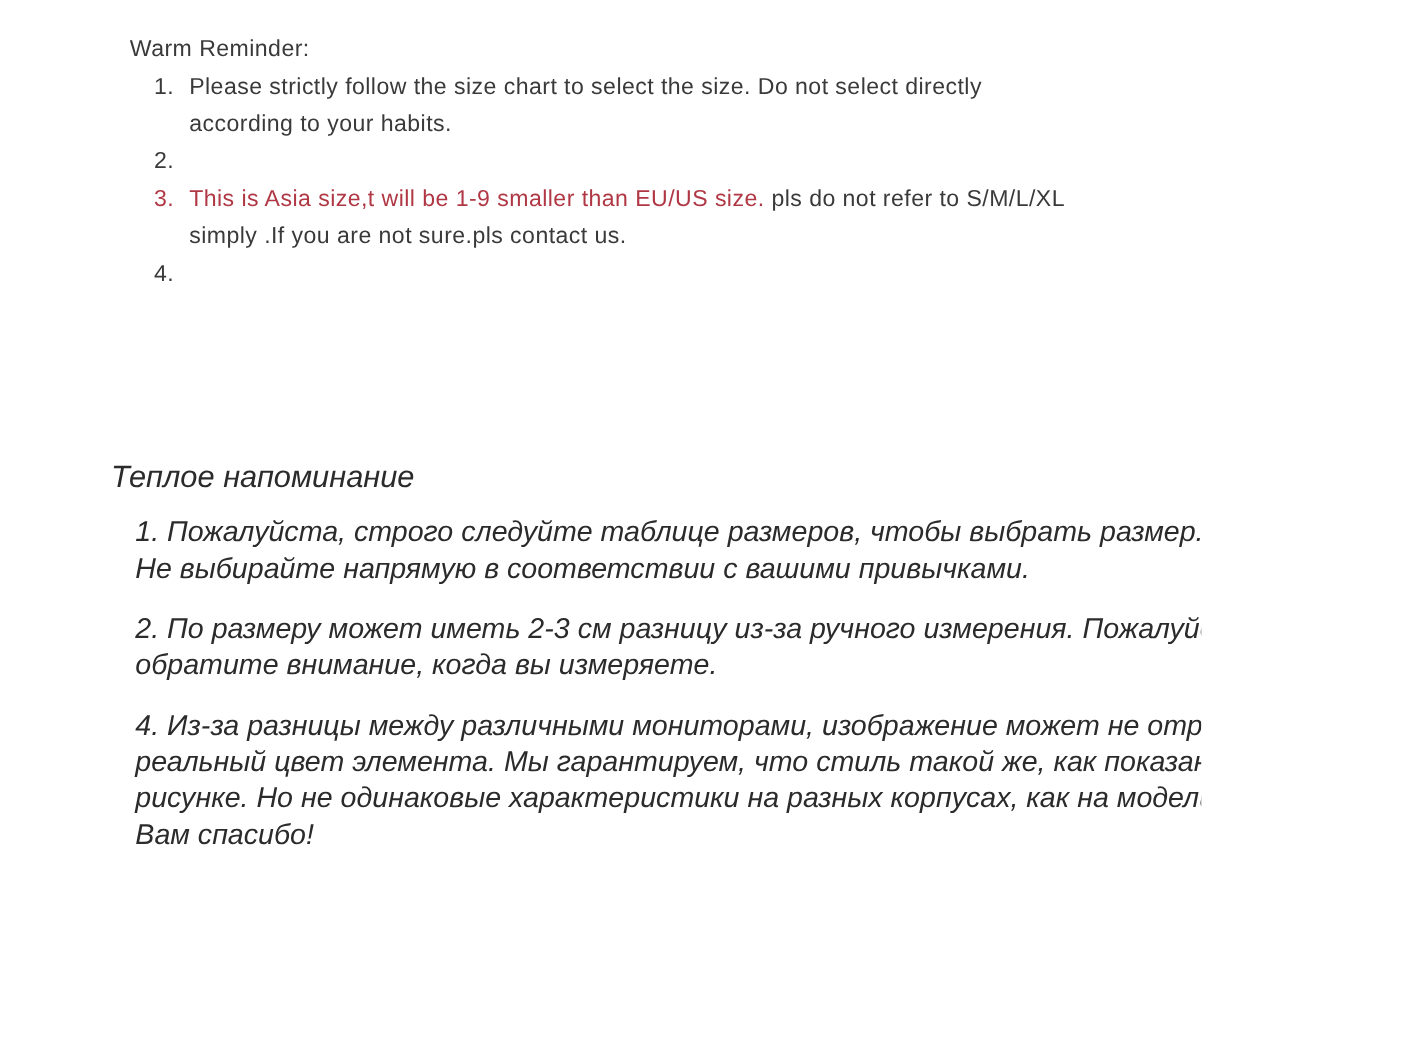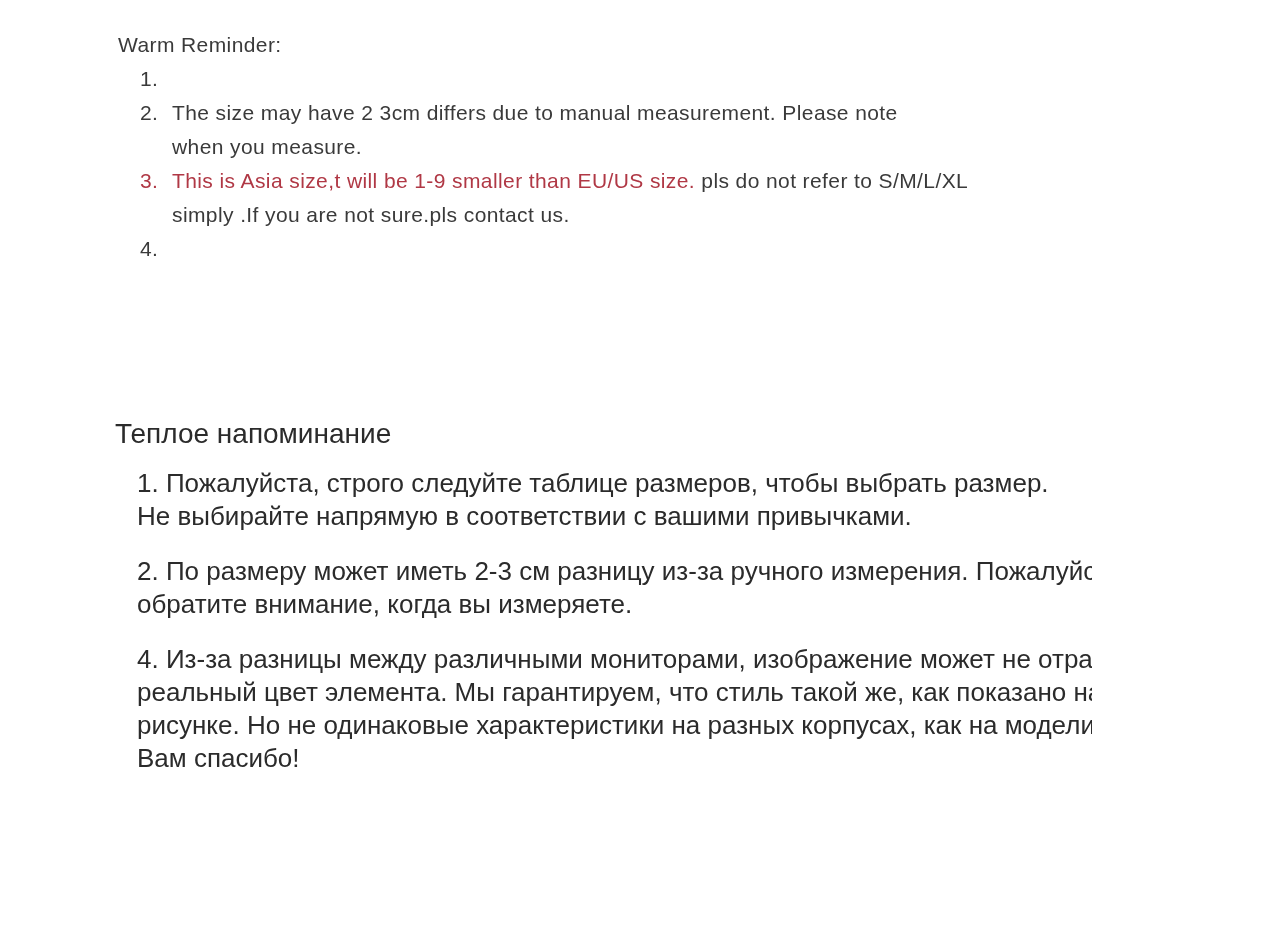--- a/index.html
+++ b/index.html
@@ -23,47 +23,48 @@
     letter-spacing: 0.4px;
   }
   .en-title { font-weight: 400; }
   .en-item { display: flex; margin-left: 22px; }
   .en-num { flex: 0 0 32px; }
   .en-text { white-space: pre-line; }
   .en-red { color: var(--en_red, #b03845); }
   
   .ru-block {
     position: absolute;
-    left: 115px;
+    left: 101px;
     top: 416px;
     width: 1140px;
     color: var(--ru_text, #2b2b2b);
     font-size: 26px;
     line-height: 33px;
+    font-style: italic;
   }
   .ru-title { font-size: 28px; line-height: 36px; margin-bottom: 13px; }
   .ru-item { margin-left: 22px; margin-bottom: 22px; white-space: pre-line; margin-top: 15px; }
   .ru-red { color: var(--ru_red, #a8242f); }
 </style>
 </head>
 <body>
 
 <div class="canvas">
 
   <section class="en-block">
     <div class="en-title">Warm Reminder:</div>
 
     <div class="en-item">
       <span class="en-num">1.</span>
+      <span class="en-text">Please strictly follow the size chart to select the size. Do not select directly
+according to your habits.</span>
     </div>
 
     <div class="en-item">
       <span class="en-num">2.</span>
-      <span class="en-text">The size may have 2 3cm differs due to manual measurement. Please note
-when you measure.</span>
     </div>
 
     <div class="en-item">
       <span class="en-num en-red">3.</span>
       <span class="en-text"><span class="en-red">This is Asia size,t will be 1-9 smaller than EU/US size.</span><span> pls do not refer to S/M/L/XL
 simply .If you are not sure.pls contact us.</span></span>
     </div>
 
     <div class="en-item">
       <span class="en-num">4.</span>

